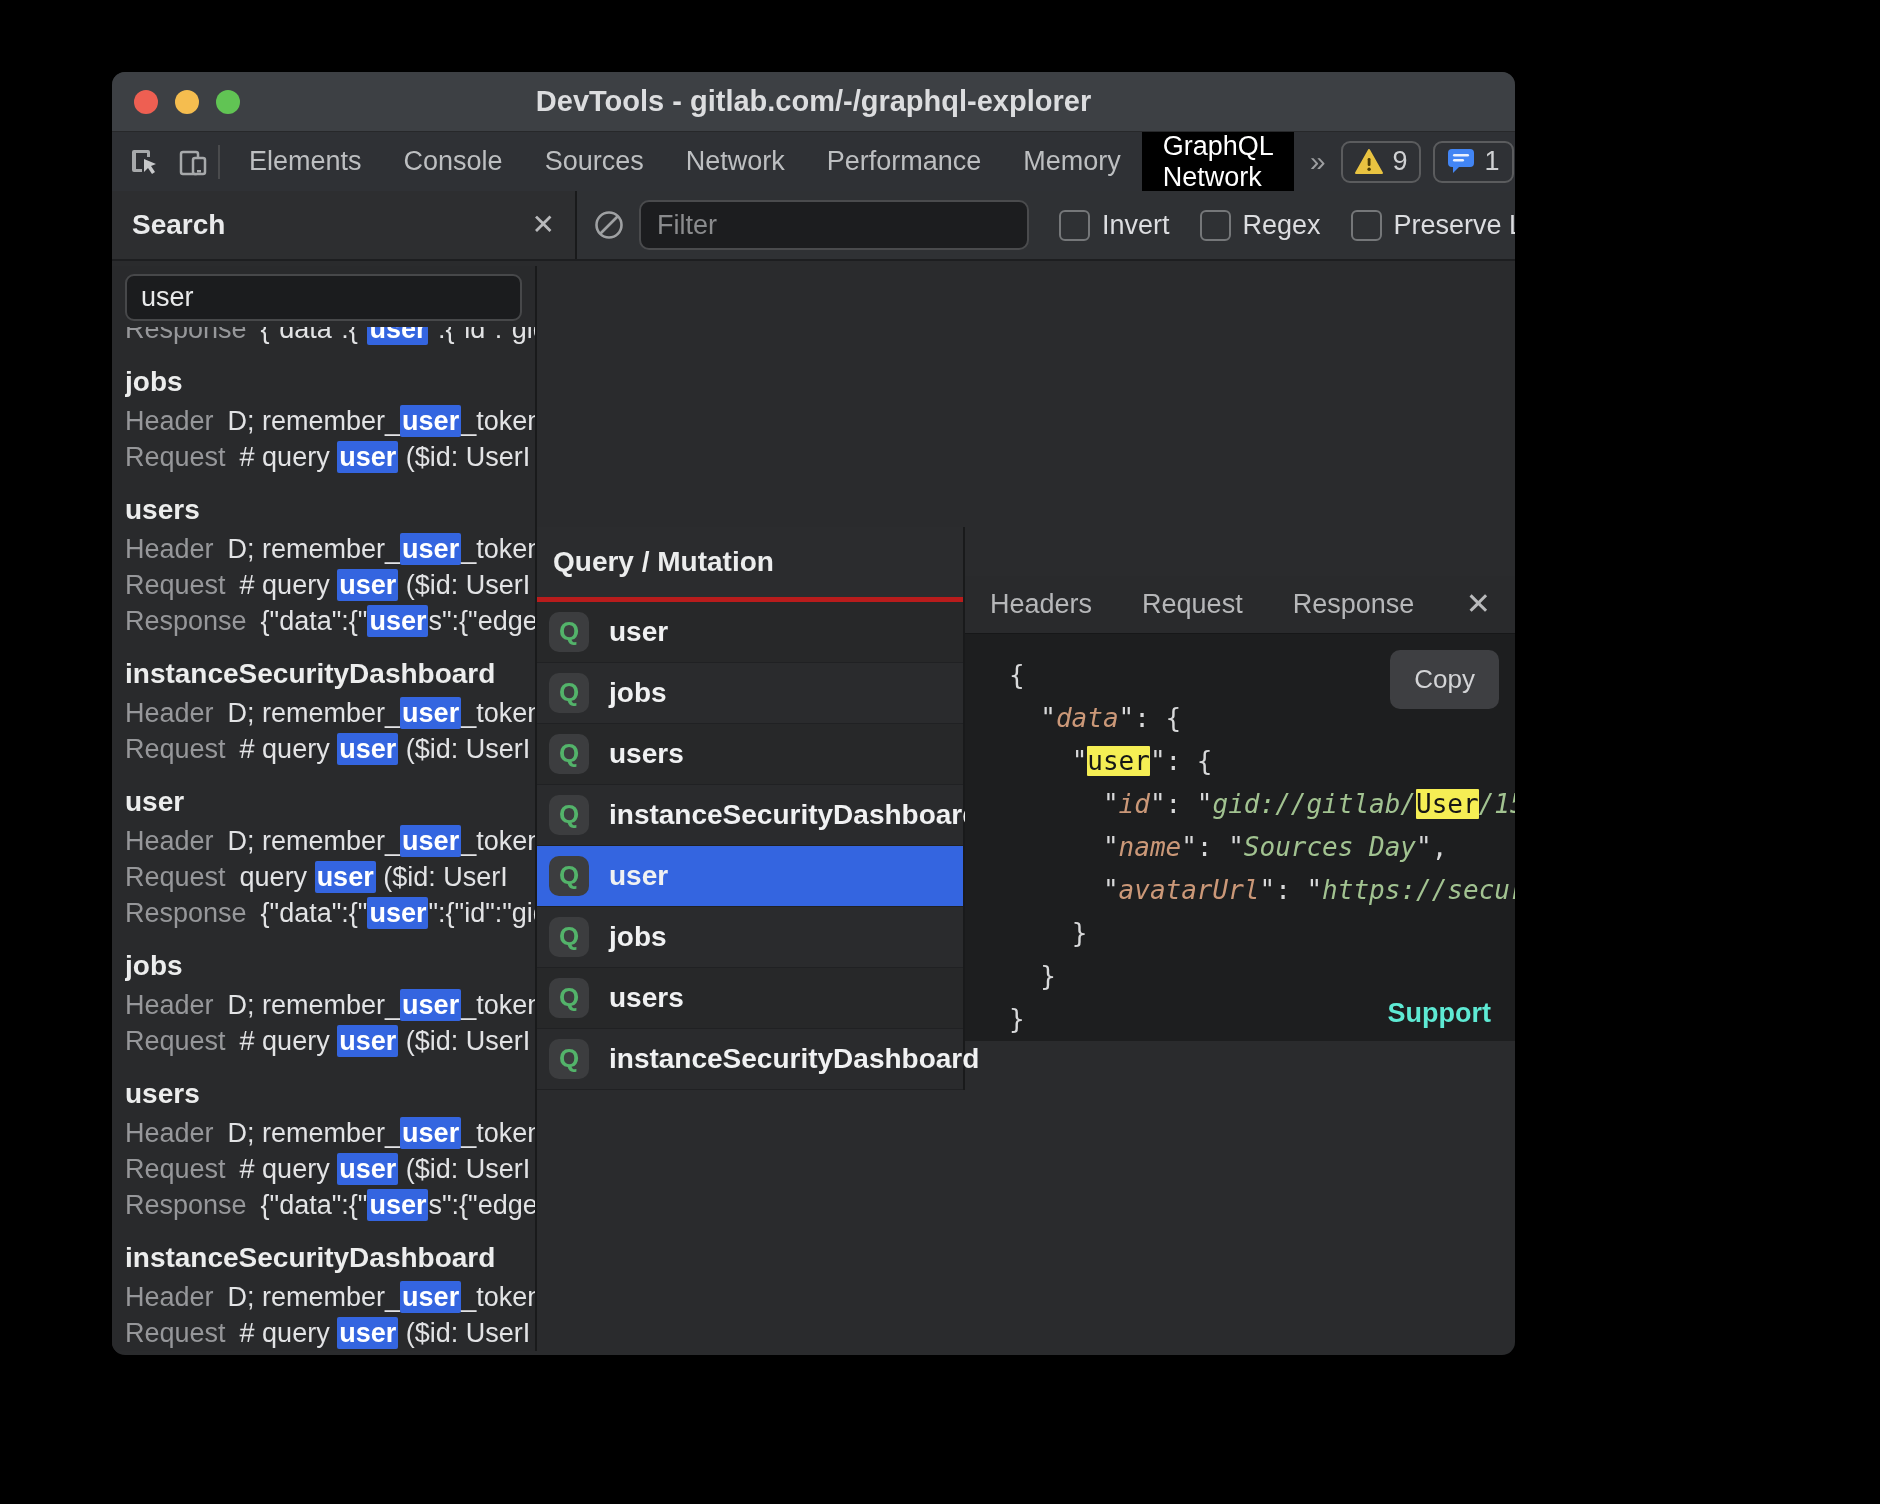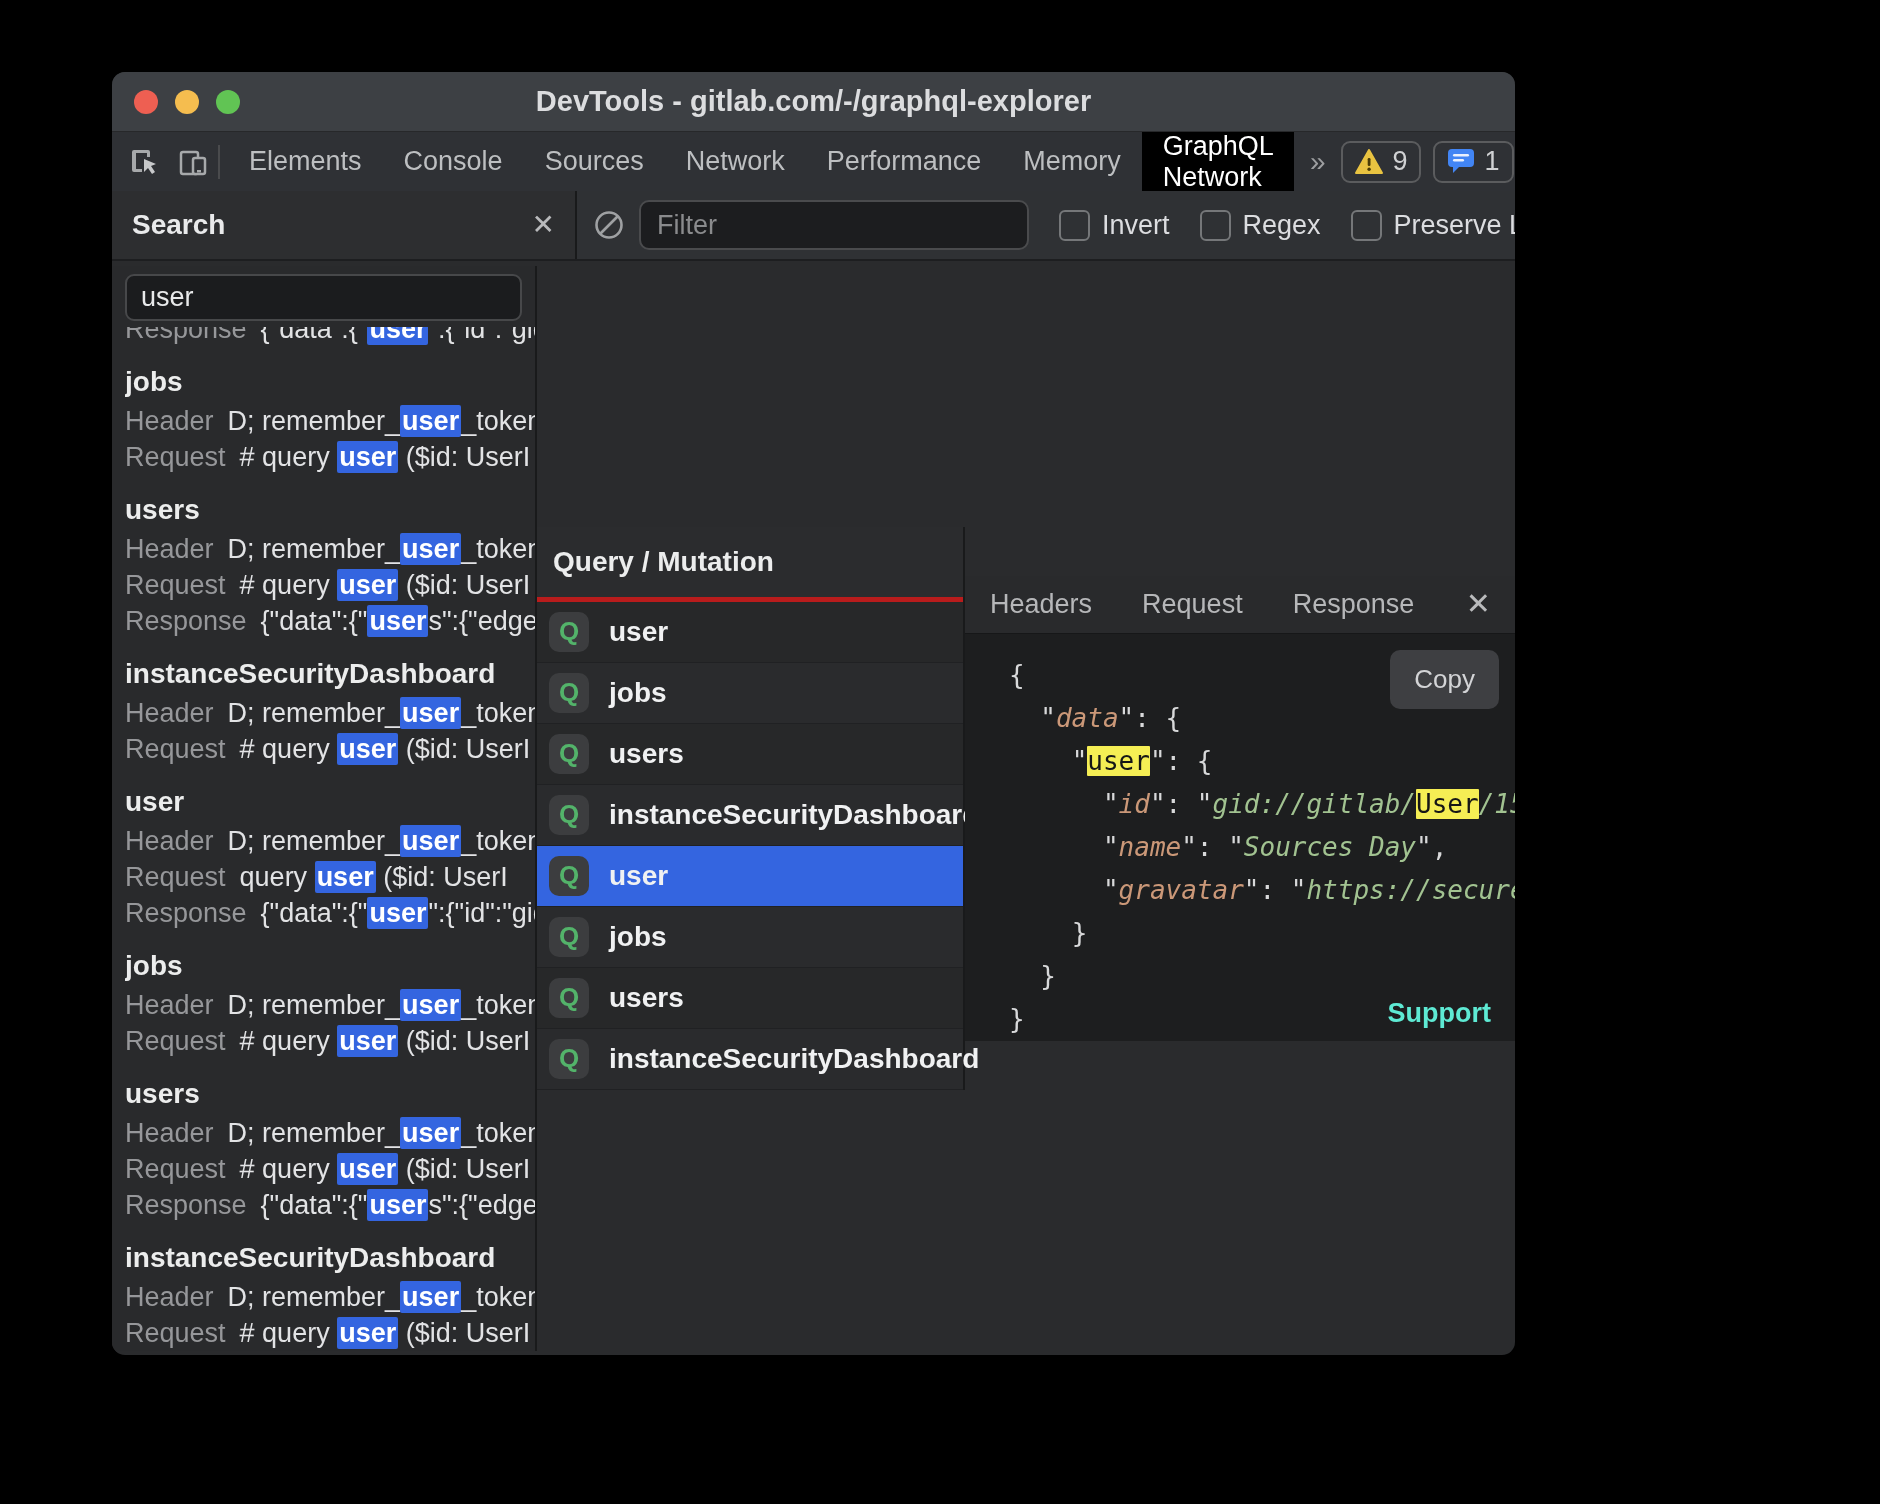--- a/index.html
+++ b/index.html
@@ -285,21 +285,21 @@
             <span class="xicon">✕</span>
           </div>
           <div class="json-area">
             <div class="copy-btn">Copy</div>
             <div>
                 <div class="j-line"><span class="j-punct"></span><span class="j-punct">{</span></div>
                 <div class="j-line"><span class="j-punct">  </span><span class="j-q">"</span><span class="j-key">data</span><span class="j-q">"</span><span class="j-punct">: {</span></div>
                 <div class="j-line"><span class="j-punct">    </span><span class="j-q">"</span><span class="hl-yellow">user</span><span class="j-q">"</span><span class="j-punct">: {</span></div>
                 <div class="j-line"><span class="j-punct">      </span><span class="j-q">"</span><span class="j-key">id</span><span class="j-q">"</span><span class="j-punct">: </span><span class="j-q">"</span><span class="j-str">gid://gitlab/</span><span class="hl-yellow">User</span><span class="j-str">/15753532</span><span class="j-q">"</span><span class="j-punct">,</span></div>
                 <div class="j-line"><span class="j-punct">      </span><span class="j-q">"</span><span class="j-key">name</span><span class="j-q">"</span><span class="j-punct">: </span><span class="j-q">"</span><span class="j-str">Sources Day</span><span class="j-q">"</span><span class="j-punct">,</span></div>
-                <div class="j-line"><span class="j-punct">      </span><span class="j-q">"</span><span class="j-key">gravatar</span><span class="j-q">"</span><span class="j-punct">: </span><span class="j-q">"</span><span class="j-str">https://secure.gravatar.com/avatar</span></div>
+                <div class="j-line"><span class="j-punct">      </span><span class="j-q">"</span><span class="j-key">avatarUrl</span><span class="j-q">"</span><span class="j-punct">: </span><span class="j-q">"</span><span class="j-str">https://secure.gravatar.com/avatar</span></div>
                 <div class="j-line"><span class="j-punct">    </span><span class="j-punct">}</span></div>
                 <div class="j-line"><span class="j-punct">  </span><span class="j-punct">}</span></div>
                 <div class="j-line"><span class="j-punct"></span><span class="j-punct">}</span></div>
               </div>
           </div>
           <div class="support">Support</div>
         </div>
       </div>
     </div>
 

